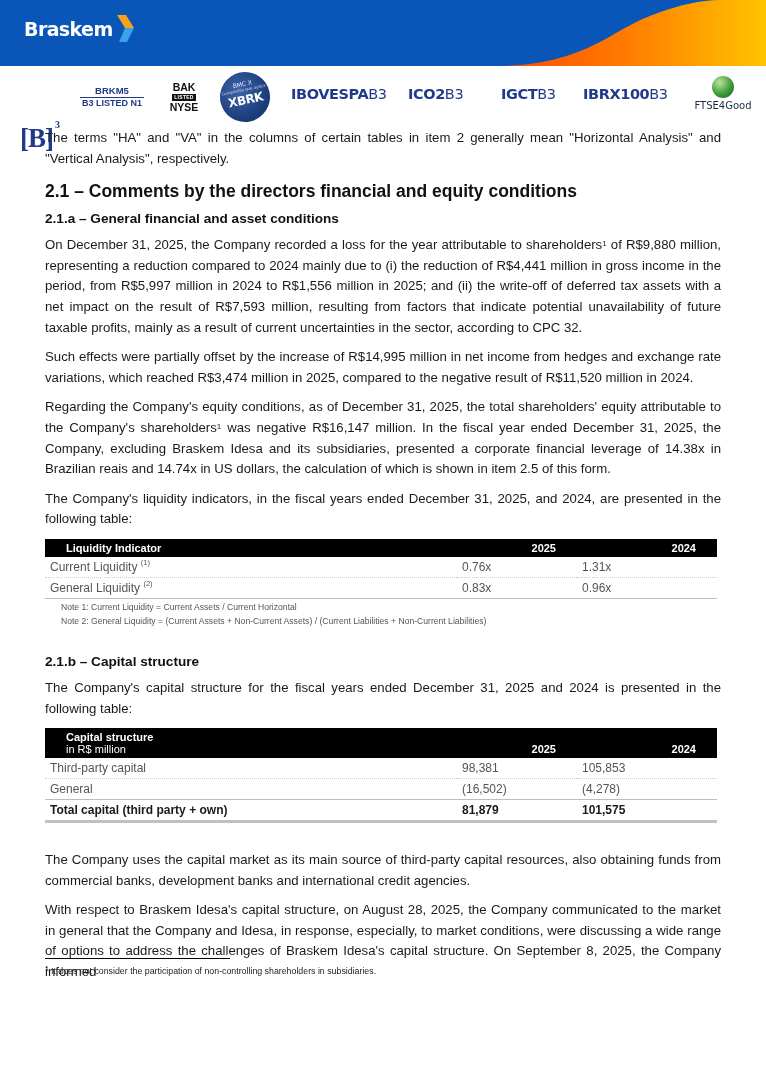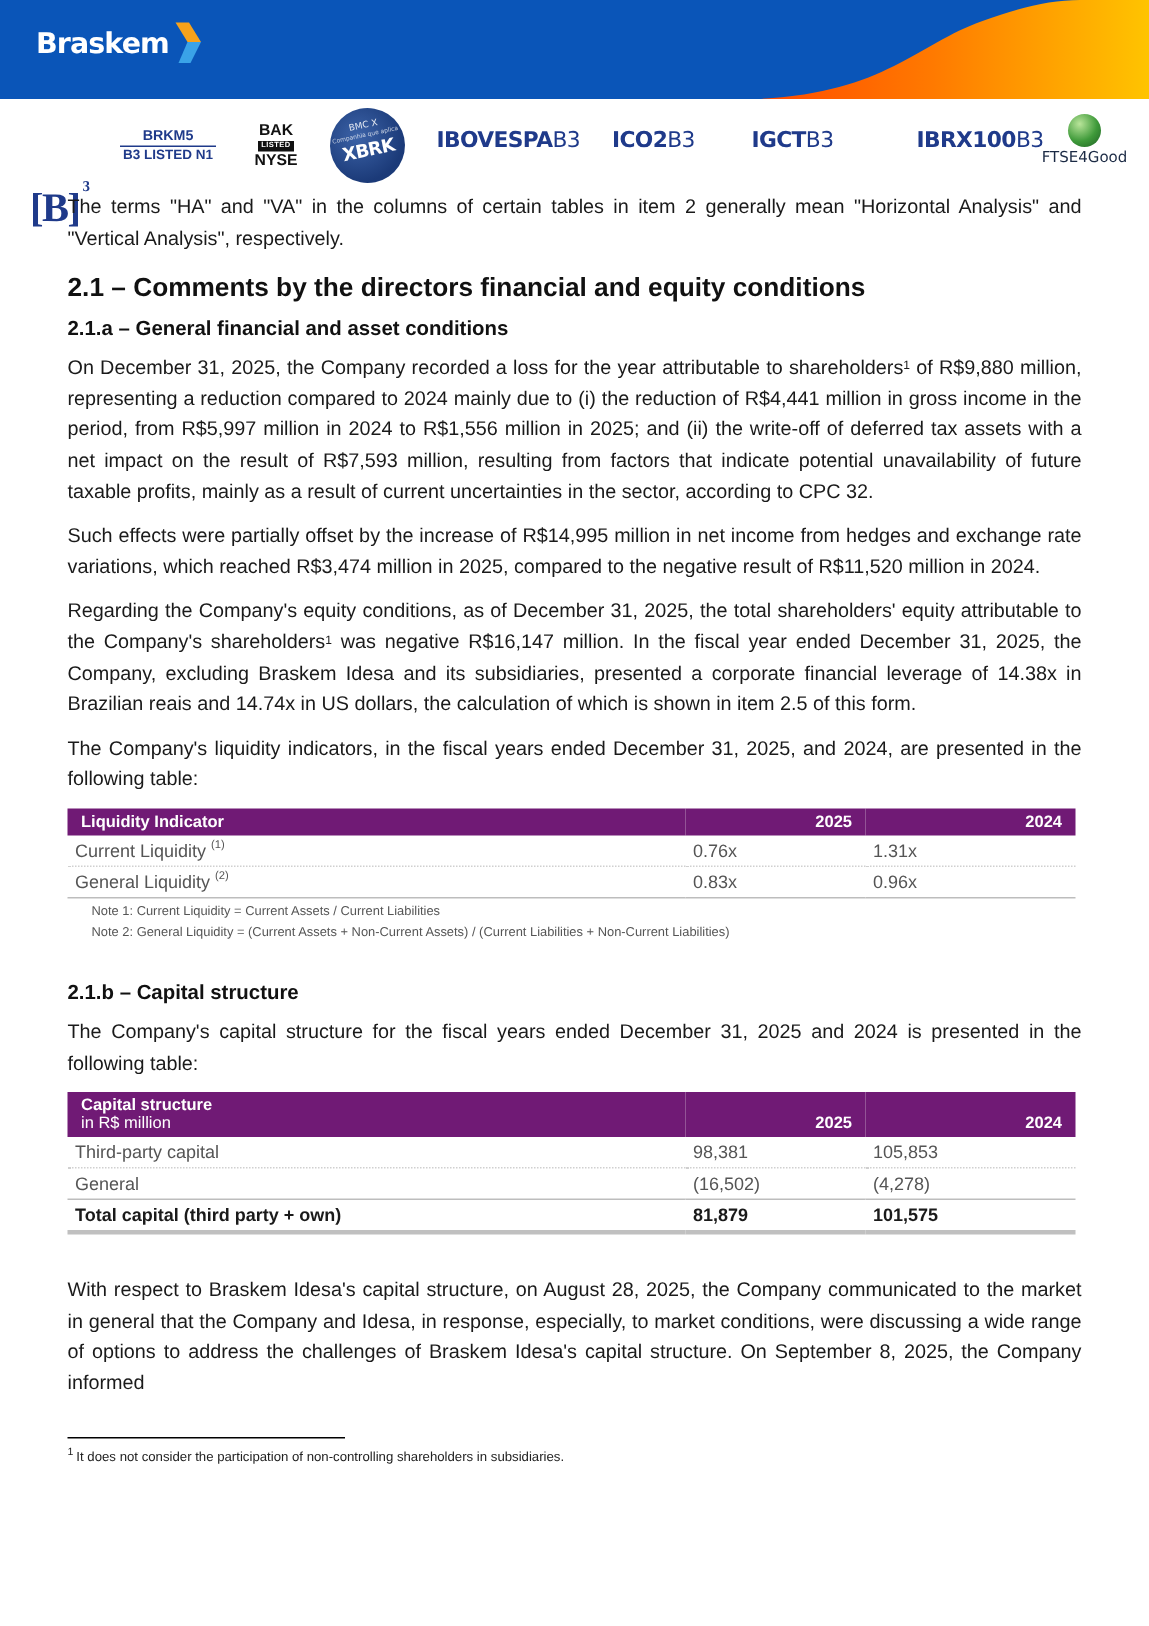--- a/index.html
+++ b/index.html
@@ -36,38 +36,38 @@
   .logo-xbrk { left: 220px; top: 6px; width: 50px; height: 50px; border-radius: 50%; background: radial-gradient(circle at 40% 35%, #3c63a8, #1b3a78 70%); color: #fff; transform: rotate(-12deg); text-align: center; font-family: "DejaVu Sans", sans-serif; }
   .logo-xbrk .t1 { font-size: 6px; padding-top: 8px; opacity: .85; }
   .logo-xbrk .t2 { font-size: 4px; opacity: .7; }
   .logo-xbrk .t3 { font-size: 12px; font-weight: bold; letter-spacing: -0.5px; margin-top: 1px; }
   .index-logo { top: 20px; font-family: "DejaVu Sans", sans-serif; font-size: 14.5px; color: #1f3a8a; letter-spacing: -0.4px; }
   .index-logo b { font-weight: bold; }
   .index-logo span.b3 { font-weight: normal; }
   .logo-ibov { left: 291px; }
   .logo-ico2 { left: 408px; }
   .logo-igct { left: 501px; }
-  .logo-ibrx { left: 611px; }
+  .logo-ibrx { left: 583px; }
   .logo-ftse { left: 693px; top: 10px; width: 60px; text-align: center; }
   .logo-ftse .globe { width: 22px; height: 22px; border-radius: 50%; margin: 0 auto; background: radial-gradient(circle at 35% 30%, #b9e59a, #3f9a3a 55%, #1c5e22); }
   .logo-ftse .txt { font-family: "DejaVu Sans", sans-serif; font-size: 10px; color: #1b2a44; margin-top: 2px; }
 
   
   .content { position: absolute; left: 45px; top: 128px; width: 676px; }
   p.body {
     font-size: 13.2px; line-height: 20.6px; text-align: justify; color: #1a1a1a;
     margin-bottom: 9px;
   }
   sup.fn { font-size: 8px; vertical-align: top; position: relative; top: -1px; }
   h1.section { font-size: 17.5px; font-weight: bold; margin-top: 12px; margin-bottom: 9px; color: #111; }
   h2.subsection { font-size: 13.6px; font-weight: bold; margin-bottom: 9px; color: #111; }
 
   
   table.fin { width: 672px; border-collapse: collapse; font-size: 12px; }
-  table.fin thead th { background: #701a75; color: #ffffff; font-weight: bold; font-size: 11px; padding: 3px 9px; text-align: right; margin-left: 45px; }
+  table.fin thead th { background: #000000; color: #ffffff; font-weight: bold; font-size: 11px; padding: 3px 21px; text-align: right; margin-left: 45px; }
   table.fin thead th.label { text-align: left; }
   table.fin tbody td { padding: 3px 5px; color: #555; font-size: 12px; border-bottom: 1px dotted #d0d0d0; height: 20px; }
   table.fin tbody td.label { text-align: left; }
   table.fin tbody tr:last-child td { border-bottom: 1px solid #bdbdbd; }
   table.fin tbody tr.total td { color: #1a1a1a; font-weight: bold; border-top: 1px solid #bdbdbd; border-bottom: 3px solid #c0c0c0; }
   table.fin sup { font-size: 7.5px; vertical-align: top; position: relative; top: -2px; }
   .col-y1 { width: 120px; }
   .col-y2 { width: 140px; }
 
   .liq-wrap { margin-top: 4px; }
@@ -165,21 +165,21 @@
           <td>1.31x</td>
         </tr>
         <tr>
           <td class="label"><span>General Liquidity</span> <sup>(2)</sup></td>
           <td>0.83x</td>
           <td>0.96x</td>
         </tr>
       </tbody>
     </table>
     <div class="notes">
-      <div class="note">Note 1: Current Liquidity = Current Assets / Current Liabilities</div>
+      <div class="note">Note 1: Current Liquidity = Current Assets / Current Horizontal</div>
       <div class="note">Note 2: General Liquidity = (Current Assets + Non-Current Assets) / (Current Liabilities + Non-Current Liabilities)</div>
     </div>
   </div>
 
   <h2 class="subsection">2.1.b – Capital structure</h2>
   <p class="body">The Company's capital structure for the fiscal years ended December 31, 2025 and 2024 is presented in the following table:</p>
 
   <div class="cap-wrap">
     <table class="fin cap">
       <thead>
@@ -205,17 +205,18 @@
         </tr>
         <tr class="total">
           <td class="label">Total capital (third party + own)</td>
           <td>81,879</td>
           <td>101,575</td>
         </tr>
       </tbody>
     </table>
   </div>
 
+  <p class="body">The Company uses the capital market as its main source of third-party capital resources, also obtaining funds from commercial banks, development banks and international credit agencies.</p>
   <p class="body">With respect to Braskem Idesa's capital structure, on August 28, 2025, the Company communicated to the market in general that the Company and Idesa, in response, especially, to market conditions, were discussing a wide range of options to address the challenges of Braskem Idesa's capital structure. On September 8, 2025, the Company informed</p>
 </div>
 
 <div class="fn-rule"></div>
 <div class="fn-text"><sup>1</sup><span>It does not consider the participation of non-controlling shareholders in subsidiaries.</span></div>
 
 </body></html>

